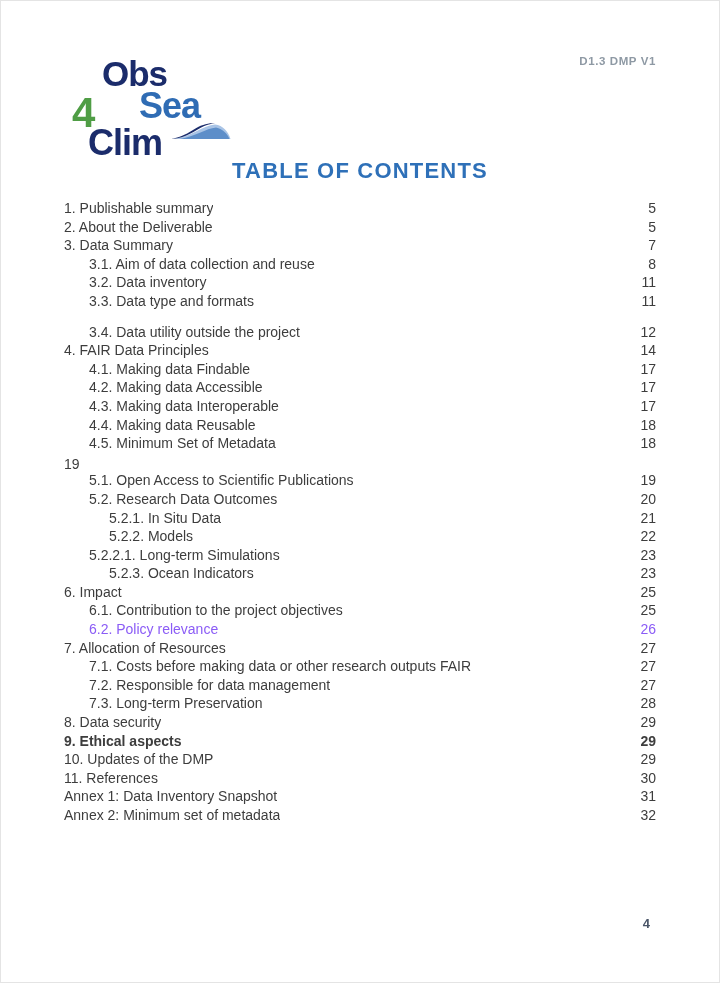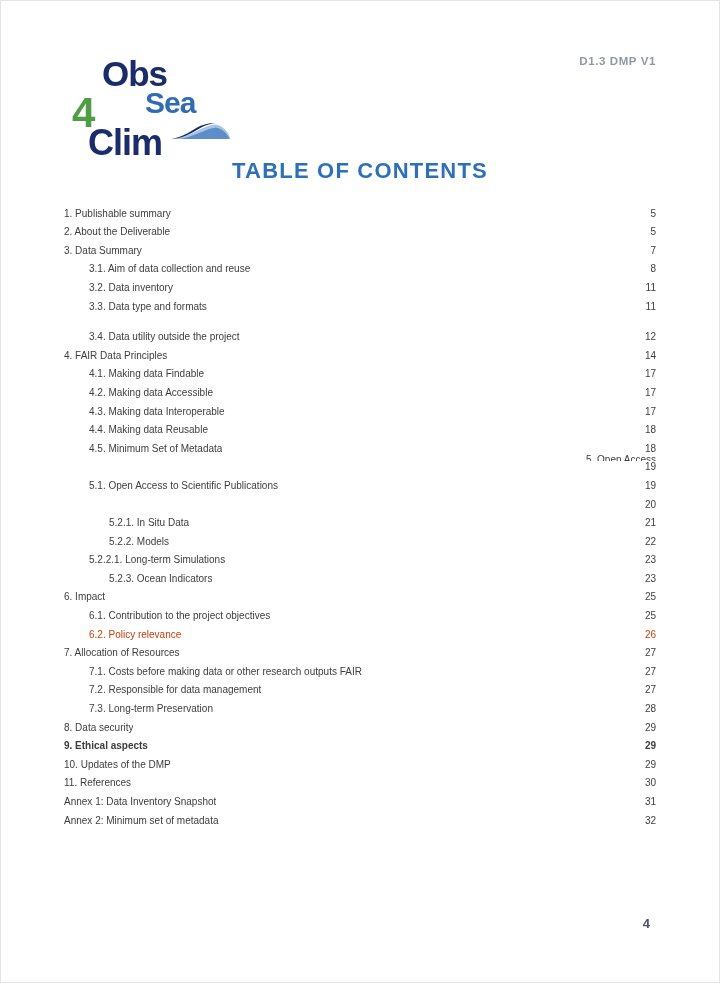--- a/index.html
+++ b/index.html
@@ -26,21 +26,21 @@
     width: 180px;
     height: 104px;
   }
   .logo span {
     position: absolute;
     font-weight: 800;
     line-height: 1;
     letter-spacing: -1px;
   }
   .logo .obs  { left: 40px; top: 10px; font-size: 35px; }
-  .logo .sea  { left: 83px; top: 42px; font-size: 30px; }
+  .logo .sea  { left: 77px; top: 42px; font-size: 36px; }
   .logo .four { left: 10px; top: 46px; font-size: 42px; letter-spacing: 0; }
   .logo .clim { left: 26px; top: 64px; font-size: 36px; margin-top: 15px; }
   .logo svg { position: absolute; left: 108px; top: 76px; }
 
   
   .doc-code {
     position: absolute;
     top: 55px;
     right: 64px;
     font-size: 11.5px;
@@ -62,23 +62,23 @@
 
   
   .toc-list {
     position: absolute;
     top: 200px;
     left: 64px;
     right: 64px;
   }
   .toc-row {
     display: flex;
-    align-items: flex-end;
+    align-items: flex-start;
     height: 18.6px;
-    font-size: 10px;
+    font-size: 14px;
     cursor: pointer;
   }
   .toc-row .lbl {
     flex: 0 1 auto;
     white-space: nowrap;
     overflow: hidden;
   }
   .toc-row .fill { flex: 1 1 auto; }
   .toc-row .pg {
     flex: 0 0 auto;
@@ -188,20 +188,21 @@
       <span class="lbl">5. Open Access</span>
       <span class="fill"></span>
       <span class="pg">19</span>
     </div>
       <div class="toc-row lv2" style="color: rgb(61, 61, 61);">
       <span class="lbl">5.1. Open Access to Scientific Publications</span>
       <span class="fill"></span>
       <span class="pg">19</span>
     </div>
       <div class="toc-row lv2" style="color: rgb(61, 61, 61);">
+      <span class="lbl">5.2. Research Data Outcomes</span>
       <span class="fill"></span>
       <span class="pg">20</span>
     </div>
       <div class="toc-row lv3" style="color: rgb(61, 61, 61);">
       <span class="lbl">5.2.1. In Situ Data</span>
       <span class="fill"></span>
       <span class="pg">21</span>
     </div>
       <div class="toc-row lv3" style="color: rgb(61, 61, 61); gap: 28px;">
       <span class="lbl">5.2.2. Models</span>
@@ -221,21 +222,21 @@
       <div class="toc-row lv1" style="color: rgb(61, 61, 61);">
       <span class="lbl">6. Impact</span>
       <span class="fill"></span>
       <span class="pg">25</span>
     </div>
       <div class="toc-row lv2" style="color: rgb(61, 61, 61);">
       <span class="lbl">6.1. Contribution to the project objectives</span>
       <span class="fill"></span>
       <span class="pg">25</span>
     </div>
-      <div class="toc-row lv2" style="color: #c2410c;">
+      <div class="toc-row lv2" style="color: #8b5cf6;">
       <span class="lbl">6.2. Policy relevance</span>
       <span class="fill"></span>
       <span class="pg">26</span>
     </div>
       <div class="toc-row lv1" style="color: rgb(61, 61, 61);">
       <span class="lbl">7. Allocation of Resources</span>
       <span class="fill"></span>
       <span class="pg">27</span>
     </div>
       <div class="toc-row lv2" style="color: rgb(61, 61, 61);">

